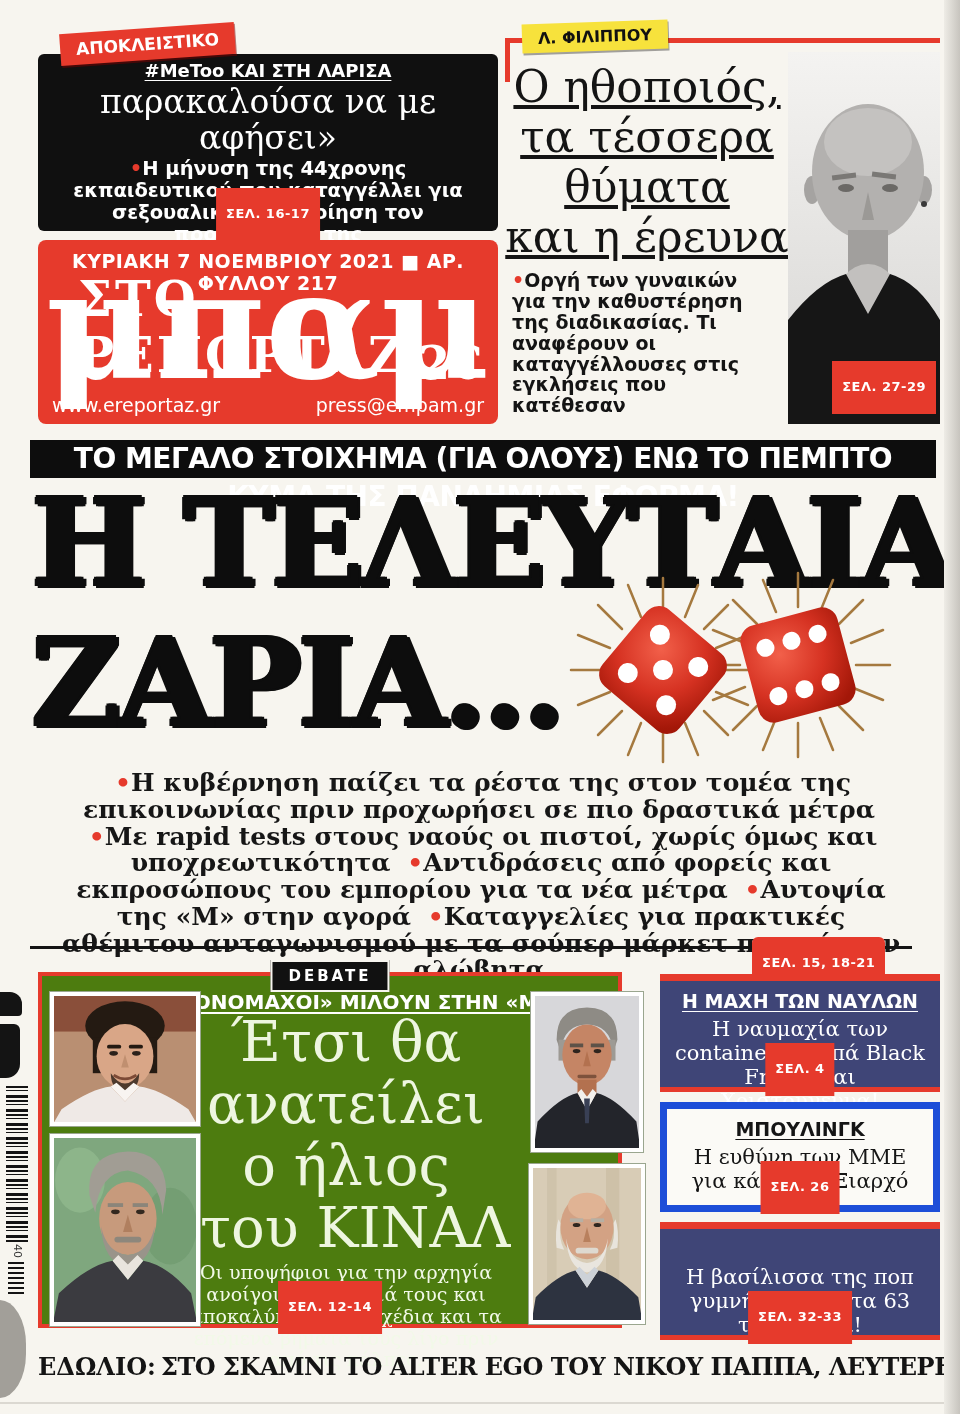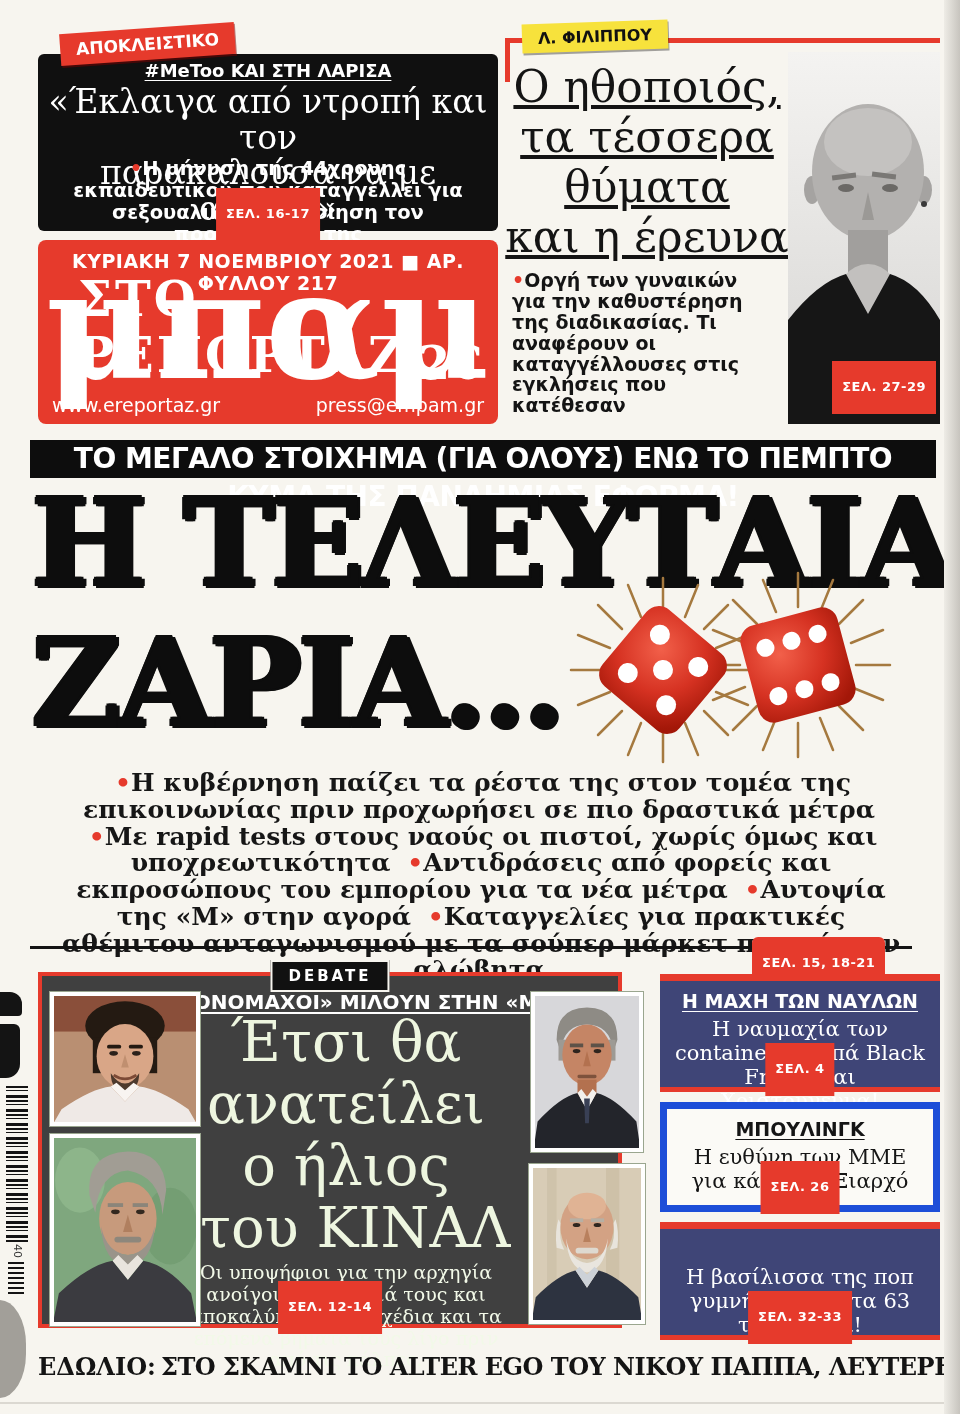--- a/index.html
+++ b/index.html
@@ -79,21 +79,21 @@
 
   .deck { left:48px; top:770px; width:866px; text-align:center;
           font-family:"DejaVu Serif",serif; font-weight:bold; font-size:25px;
           line-height:1.07; color:#161616; }
   .deck span { margin:0 4px; }
   .deck span::before { content:"\2022 "; color:#e63a2c; }
   .lead-rule { left:30px; top:946px; width:882px; height:3px; background:#141414; }
   .lead-pg { left:752px; top:937px;border-radius:6px; }
 
   
-  .deb { left:38px; top:972px; width:584px; height:356px; background:#404040;
+  .deb { left:38px; top:972px; width:584px; height:356px; background:#4d7c0f;
          border:4px solid #e63a2c; }
   .deb-badge { position:absolute; top:-16px; left:50%; transform:translateX(-50%);
          background:#111; color:#fff; font:bold 15px "DejaVu Sans",sans-serif;
          letter-spacing:3px; padding:5px 16px; border:2px solid #f7f5ef; }
   .deb-over { position:absolute; top:14px; left:0; right:0; text-align:center;
          color:#fff; font:bold 20px "DejaVu Sans",sans-serif;
          text-decoration:underline; text-underline-offset:3px; }
   .deb-h { position:absolute; left:158px; width:292px; text-align:center;
          font-family:"DejaVu Serif",serif; font-size:56px; line-height:1;
          color:#eef6e0; white-space:nowrap; }
@@ -146,21 +146,20 @@
 </style>
 </head>
 <body>
 
 <div id="page">
 
   <div class="abs exc">
     <div class="exc-badge">ΑΠΟΚΛΕΙΣΤΙΚΟ</div>
     <div class="exc-over">#MeToo ΚΑΙ ΣΤΗ ΛΑΡΙΣΑ</div>
     <div class="exc-h">
-      <div>«Έκλαιγα από ντροπή και τον</div>
       <div>παρακαλούσα να με αφήσει»</div>
     </div>
     <p class="exc-sub">Η μήνυση της 44χρονης εκπαιδευτικού που καταγγέλλει για σεξουαλική κακοποίηση τον προϊστάμενό της</p>
     <span class="pg">ΣΕΛ. 16-17</span>
   </div>
 
   <div class="abs act-rule-h"></div>
   <div class="abs act-rule-v"></div>
   <div class="abs act-badge">Λ. ΦΙΛΙΠΠΟΥ</div>
   <div class="abs act-h">

